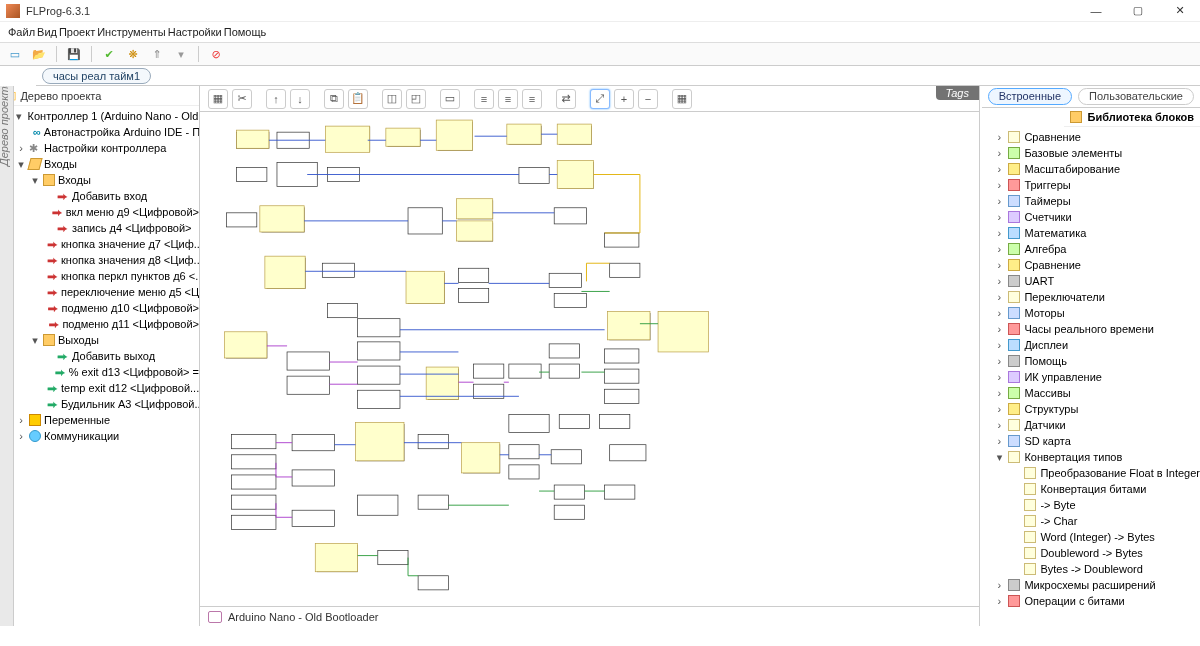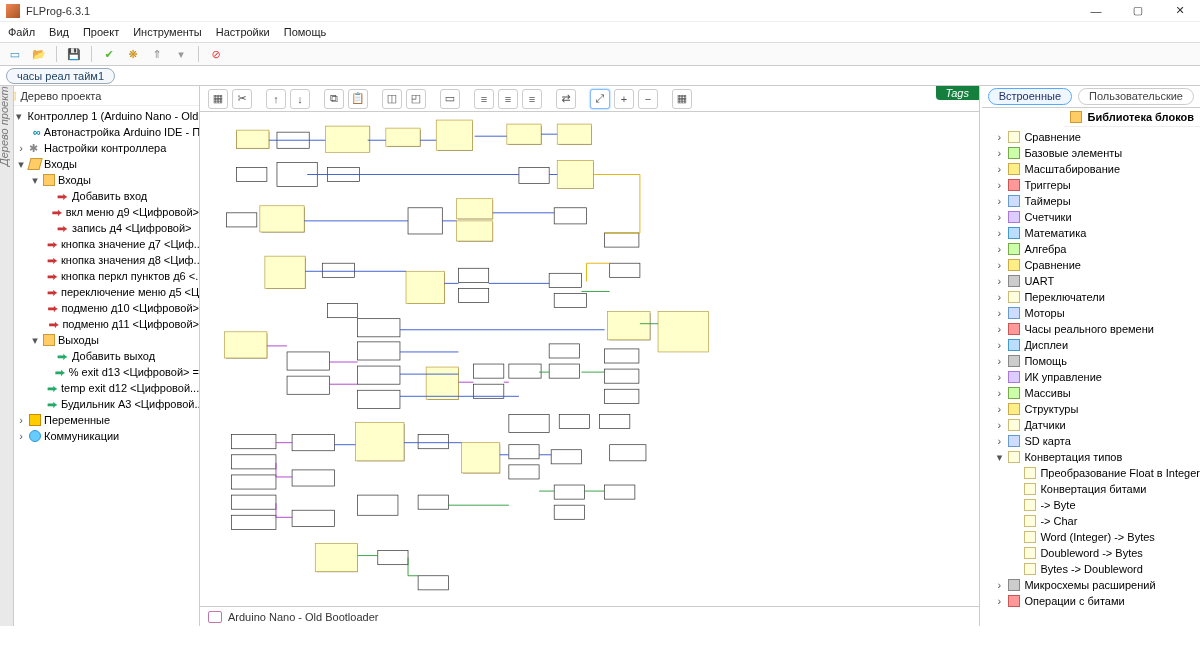--- a/index.html
+++ b/index.html
@@ -2,26 +2,26 @@
 <html><head>
 <meta charset="utf-8">
 <style>
 * { box-sizing: border-box; margin: 0; padding: 0; font-family: "Segoe UI", Tahoma, sans-serif; font-size: 11px; }
 html, body { width: 1200px; height: 646px; overflow: hidden; background: #fff; }
 .titlebar { height: 22px; display: flex; align-items: center; padding: 0 6px; background: #fff; border-bottom: 1px solid #eee; }
 .titlebar .icon { width: 14px; height: 14px; background: linear-gradient(135deg,#e85,#a52); margin-right: 6px; }
 .titlebar .title { flex: 1; color: #333; }
 .winbtns { display: flex; gap: 14px; align-items: center; color: #333; }
 .winbtn { width: 28px; text-align: center; cursor: pointer; }
-.menubar { height: 20px; display: flex; gap: 14px; padding: 0 8px; align-items: center; background: #fff; color: #222; }
+.menubar { height: 20px; display: flex; gap: 2px; padding: 0 8px; align-items: center; background: #fff; color: #222; }
 .menubar span { cursor: pointer; }
 .toolbar { height: 24px; display: flex; align-items: center; gap: 6px; padding: 0 6px; border-top: 1px solid #ddd; border-bottom: 1px solid #ccc; background: #fafafa; }
 .tbtn { width: 18px; height: 18px; display: flex; align-items: center; justify-content: center; border-radius: 2px; cursor: pointer; }
 .sep { width: 1px; height: 16px; background: #ccc; margin: 0 2px; }
-.tabrow { height: 20px; padding: 2px 6px; border-bottom: 1px solid #ccc; background: #fff; display: flex; align-items: center; }
+.tabrow { height: 20px; padding: 2px 6px; border-bottom: 1px solid #ccc; background: #fff; display: flex; align-items: center; margin-left: 36px; }
 .tab { border: 1px solid #9ab; border-radius: 10px; padding: 1px 10px; color: #246; background: #f4f8fc; cursor: pointer; }
 .body { display: flex; height: 540px; }
 .sidebar { width: 200px; border-right: 1px solid #ccc; overflow: hidden; position: relative; }
 .sidebar-h { font-weight: normal; color: #333; padding: 3px 6px; border-bottom: 1px solid #eee; display: flex; align-items: center; gap: 4px; }
 .vlabel { position: absolute; left: 0; top: 0; width: 14px; height: 100%; background: #e9e9e9; border-right: 1px solid #ccc; }
 .vlabel span { display: block; transform: rotate(-90deg) translate(-80px, -2px); transform-origin: top left; color: #777; font-style: italic; white-space: nowrap; width: 100px; }
 .tree { padding: 2px 0 2px 16px; overflow: hidden; }
 .tree .row { display: flex; align-items: center; gap: 3px; height: 16px; white-space: nowrap; cursor: pointer; padding-left: var(--ind,0); }
 .tree .tw { width: 10px; color: #555; text-align: center; }
 .tree .ic { width: 12px; height: 12px; display: inline-block; }
@@ -31,21 +31,21 @@
 .ic-gear { color: #888; }
 .ic-tag { background: #fc6; border: 1px solid #c93; transform: skewX(-15deg); }
 .ic-in { color: #c33; }
 .ic-out { color: #2a6; }
 .ic-var { background:#fc0;border:1px solid #c80; }
 .ic-comm{ background:#6cf;border:1px solid #39c;border-radius:50%; }
 .canvas-wrap { flex: 1; display: flex; flex-direction: column; border-right: 1px solid #ccc; position: relative; min-width: 0; }
 .ctoolbar { height: 26px; display: flex; align-items: center; gap: 4px; padding: 2px 8px; border-bottom: 1px solid #ccc; background: #fff; }
 .ctb { width: 20px; height: 20px; border: 1px solid #ccc; border-radius: 3px; display: flex; align-items: center; justify-content: center; cursor: pointer; background: #fff; color: #555; }
 .ctb.on { border-color: #8bf; box-shadow: 0 0 2px #5af; }
-.tags-tab { position: absolute; right: 0; top: 0; background: #15803d; color: #fff; padding: 1px 10px; font-style: italic; border-radius: 0 0 0 4px; }
+.tags-tab { position: absolute; right: 0; top: 0; background: #737373; color: #fff; padding: 1px 10px; font-style: italic; border-radius: 0 0 0 4px; }
 .canvas { flex: 1; background: #fff; overflow: hidden; position: relative; }
 .canvas svg { width: 100%; height: 100%; }
 .statusbar { height: 20px; border-top: 1px solid #ccc; display: flex; align-items: center; gap: 6px; padding: 0 8px; background: #fff; color: #333; }
 .stat-ic { width: 14px; height: 12px; border: 1px solid #b7a; border-radius: 2px; }
 .rightpane { width: 220px; display: flex; flex-direction: column; overflow: hidden; align-items: flex-end; }
 .rtabs { height: 22px; display: flex; gap: 6px; padding: 2px 6px; border-bottom: 1px solid #ccc; }
 .rtab { border: 1px solid #ccc; border-radius: 10px; padding: 1px 10px; cursor: pointer; color: #444; }
 .rtab.on { border-color: #5af; color: #236; background: #eef6ff; }
 .rlist { flex: 1; overflow-y: auto; padding: 2px 0; }
 .rrow { display: flex; align-items: center; gap: 4px; height: 16px; padding-left: var(--ind,6px); cursor: pointer; white-space: nowrap; }

